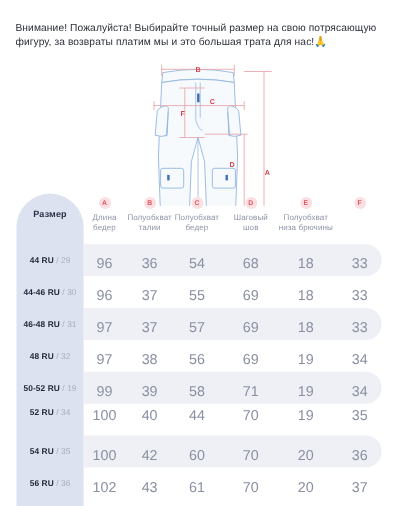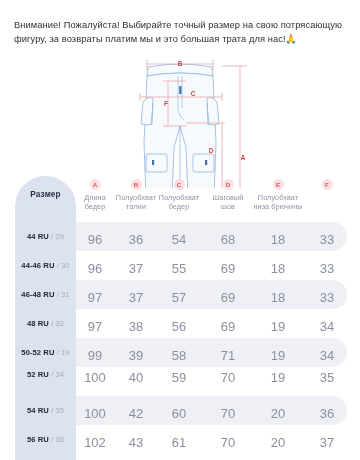--- a/index.html
+++ b/index.html
@@ -314,21 +314,21 @@
         <div class="td-val" style="left: 103px;">39</div>
         <div class="td-val" style="left: 146px;">58</div>
         <div class="td-val" style="left: 195px;">71</div>
         <div class="td-val" style="left: 245px;">19</div>
         <div class="td-val" style="left: 294px;">34</div>
       </div>
       <div class="trow" style="top: 184px;">
         <div class="td-size"><span>52 RU</span><span class="alt"> / 34</span></div>
         <div class="td-val" style="left: 62px;">100</div>
         <div class="td-val" style="left: 103px;">40</div>
-        <div class="td-val" style="left: 146px;">59</div>
+        <div class="td-val" style="left: 146px;">44</div>
         <div class="td-val" style="left: 195px;">70</div>
         <div class="td-val" style="left: 245px;">19</div>
         <div class="td-val" style="left: 294px;">35</div>
       </div>
       <div class="trow" style="top: 220px;">
         <div class="td-size"><span>54 RU</span><span class="alt"> / 35</span></div>
         <div class="td-val" style="left: 62px;">100</div>
         <div class="td-val" style="left: 103px;">42</div>
         <div class="td-val" style="left: 146px;">60</div>
         <div class="td-val" style="left: 195px;">70</div>

